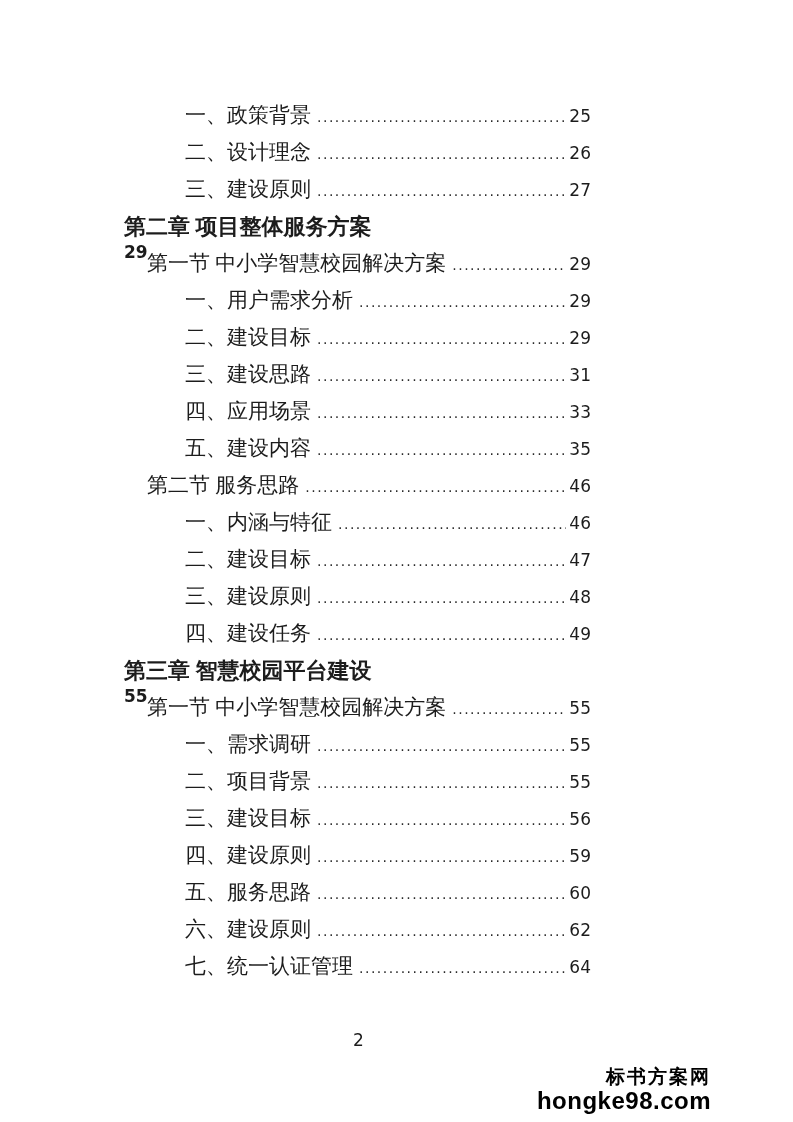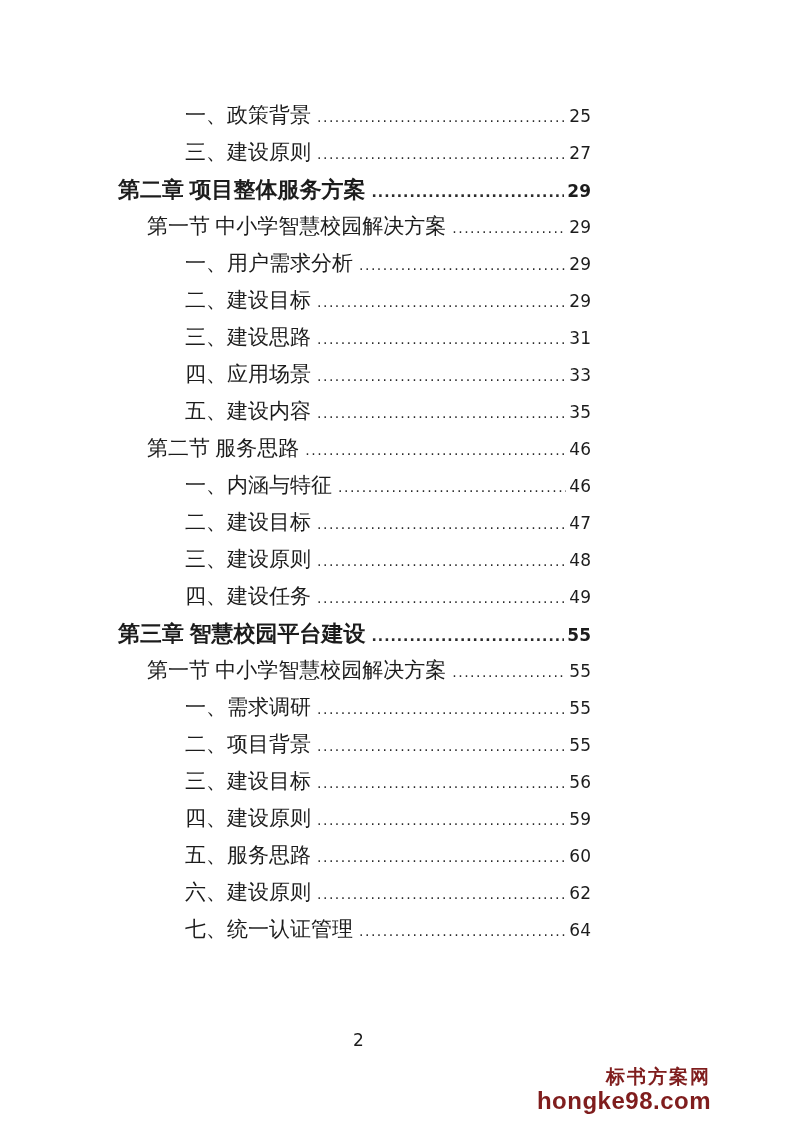--- a/index.html
+++ b/index.html
@@ -50,20 +50,21 @@
   .toc-row .pagenum {
     flex: 0 0 auto;
     font-family: "DejaVu Sans", "Liberation Sans", sans-serif;
     font-size: 17px;
     color: #1c1c1c;
   }
   
   .lv-chapter {
     font-weight: bold;
     font-size: 22px;
+    flex-direction: column;
   }
   .lv-chapter .pagenum { font-weight: bold; }
   .lv-chapter .dots { font-weight: bold; letter-spacing: 1px; }
   .lv-section { padding-left: 29px; }
   .lv-item    { padding-left: 67px; }
 
   .footer-pagenum {
     position: absolute;
     left: 0;
     right: 0;
@@ -97,20 +98,25 @@
 
 <div class="page">
 
   <div class="toc">
       <div class="toc-row lv-item">
     <span class="label">一、政策背景</span>
     <span class="dots"></span>
     <span class="pagenum">25</span>
   </div>
       <div class="toc-row lv-item">
+    <span class="label">二、设计理念</span>
+    <span class="dots"></span>
+    <span class="pagenum">26</span>
+  </div>
+      <div class="toc-row lv-item">
     <span class="label">三、建设原则</span>
     <span class="dots"></span>
     <span class="pagenum">27</span>
   </div>
       <div class="toc-row lv-chapter">
     <span class="label">第二章 项目整体服务方案</span>
     <span class="dots"></span>
     <span class="pagenum">29</span>
   </div>
       <div class="toc-row lv-section">
@@ -210,18 +216,18 @@
   </div>
       <div class="toc-row lv-item">
     <span class="label">七、统一认证管理</span>
     <span class="dots"></span>
     <span class="pagenum">64</span>
   </div>
     </div>
 
   <div class="footer-pagenum">2</div>
 
-  <div class="watermark" style="color: #7f1d1d;">
+  <div class="watermark" style="color: #000000;">
     <div class="wm-cn">标书方案网</div>
     <div class="wm-url">hongke98.com</div>
   </div>
 
 </div>
 
 </body></html>

